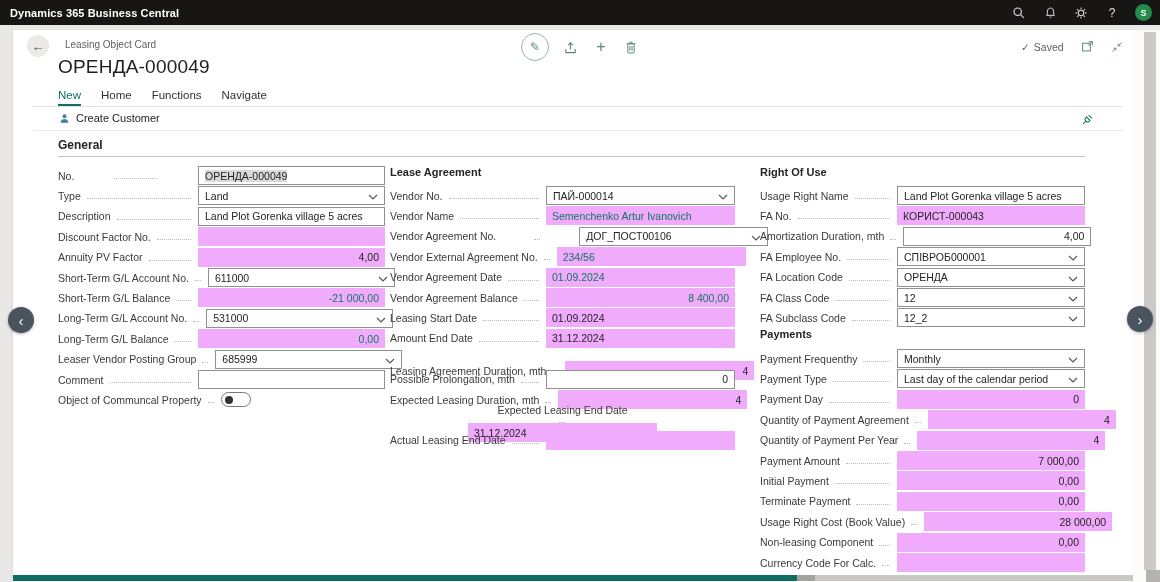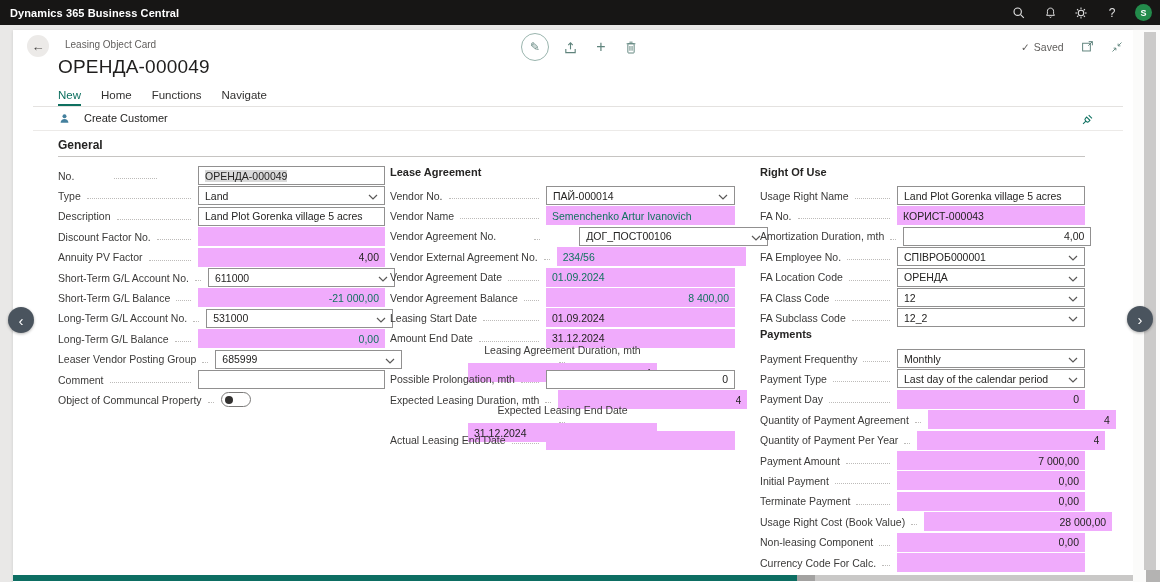--- a/index.html
+++ b/index.html
@@ -37,21 +37,21 @@
   .tool-edit{width:26px;height:26px;border:1px solid #9ab5ae;border-radius:50%;font-size:12px;}
   .tool-plus{font-size:16px;font-weight:400;width:18px;height:18px;}
   .savedwrap{position:absolute;left:1008px;top:10px;display:flex;align-items:center;gap:17px;}
   .saved{font-size:10.5px;color:#605e5c;display:flex;align-items:center;gap:4px;}
   .winic{color:var(--icon,#5f837c);display:flex;cursor:pointer;}
   .pagetitle{position:absolute;left:45px;top:26px;font-size:19px;font-weight:400;color:#1f1e1d;letter-spacing:.2px;}
   .tabs{position:absolute;left:45px;top:59px;display:flex;gap:20px;font-size:11.5px;color:#323130;}
   .tab{padding-bottom:3px;cursor:pointer;white-space:nowrap;}
   .tab.active{color:var(--accent,#0e7060);border-bottom:2px solid var(--accent,#0e7060);}
   .divider{position:absolute;left:20px;width:1090px;height:1px;background:#e4e2e0;}
-  .actionrow{position:absolute;left:46px;top:82px;display:flex;align-items:center;gap:14px;font-size:11px;color:#252423;cursor:pointer;}
+  .actionrow{position:absolute;left:46px;top:82px;display:flex;align-items:center;gap:6px;font-size:11px;color:#252423;cursor:pointer;}
   .pin{position:absolute;left:1068px;top:83px;color:var(--accent,#0e7060);display:flex;cursor:pointer;}
   .sectiontitle{position:absolute;left:45px;top:108px;font-size:12px;font-weight:700;color:#252423;}
   .gen-underline{position:absolute;left:45px;top:126px;width:1027px;height:1px;background:#c6c4c2;}
   
   .col{position:absolute;}
   .col-left{left:45px;top:136px;width:327px;--fw:187px;}
   .col-mid{left:377px;top:156px;width:345px;--fw:189px;}
   .col-right{left:747px;top:156px;width:325px;--fw:188px;}
   .col-header{position:absolute;left:0;font-size:11px;font-weight:700;color:#252423;white-space:nowrap;}
   .row{position:absolute;left:0;width:100%;height:19px;display:flex;align-items:center;}
@@ -348,21 +348,21 @@
           <span class="val">01.09.2024</span>
         </div>
       </div>
       <div class="row" style="top: 142.8px;">
         <span class="lbl">Amount End Date</span>
         <span class="leader"></span>
         <div class="field ro">
           <span class="val">31.12.2024</span>
         </div>
       </div>
-      <div class="row" style="top: 158px; flex-direction: column;">
+      <div class="row" style="top: 175px;">
         <span class="lbl">Leasing Agreement Duration, mth</span>
         <span class="leader"></span>
         <div class="field ro right">
           <span class="val">4</span>
         </div>
       </div>
       <div class="row" style="top: 183.6px;">
         <span class="lbl">Possible Prolongation, mth</span>
         <span class="leader"></span>
         <div class="field edit right">

